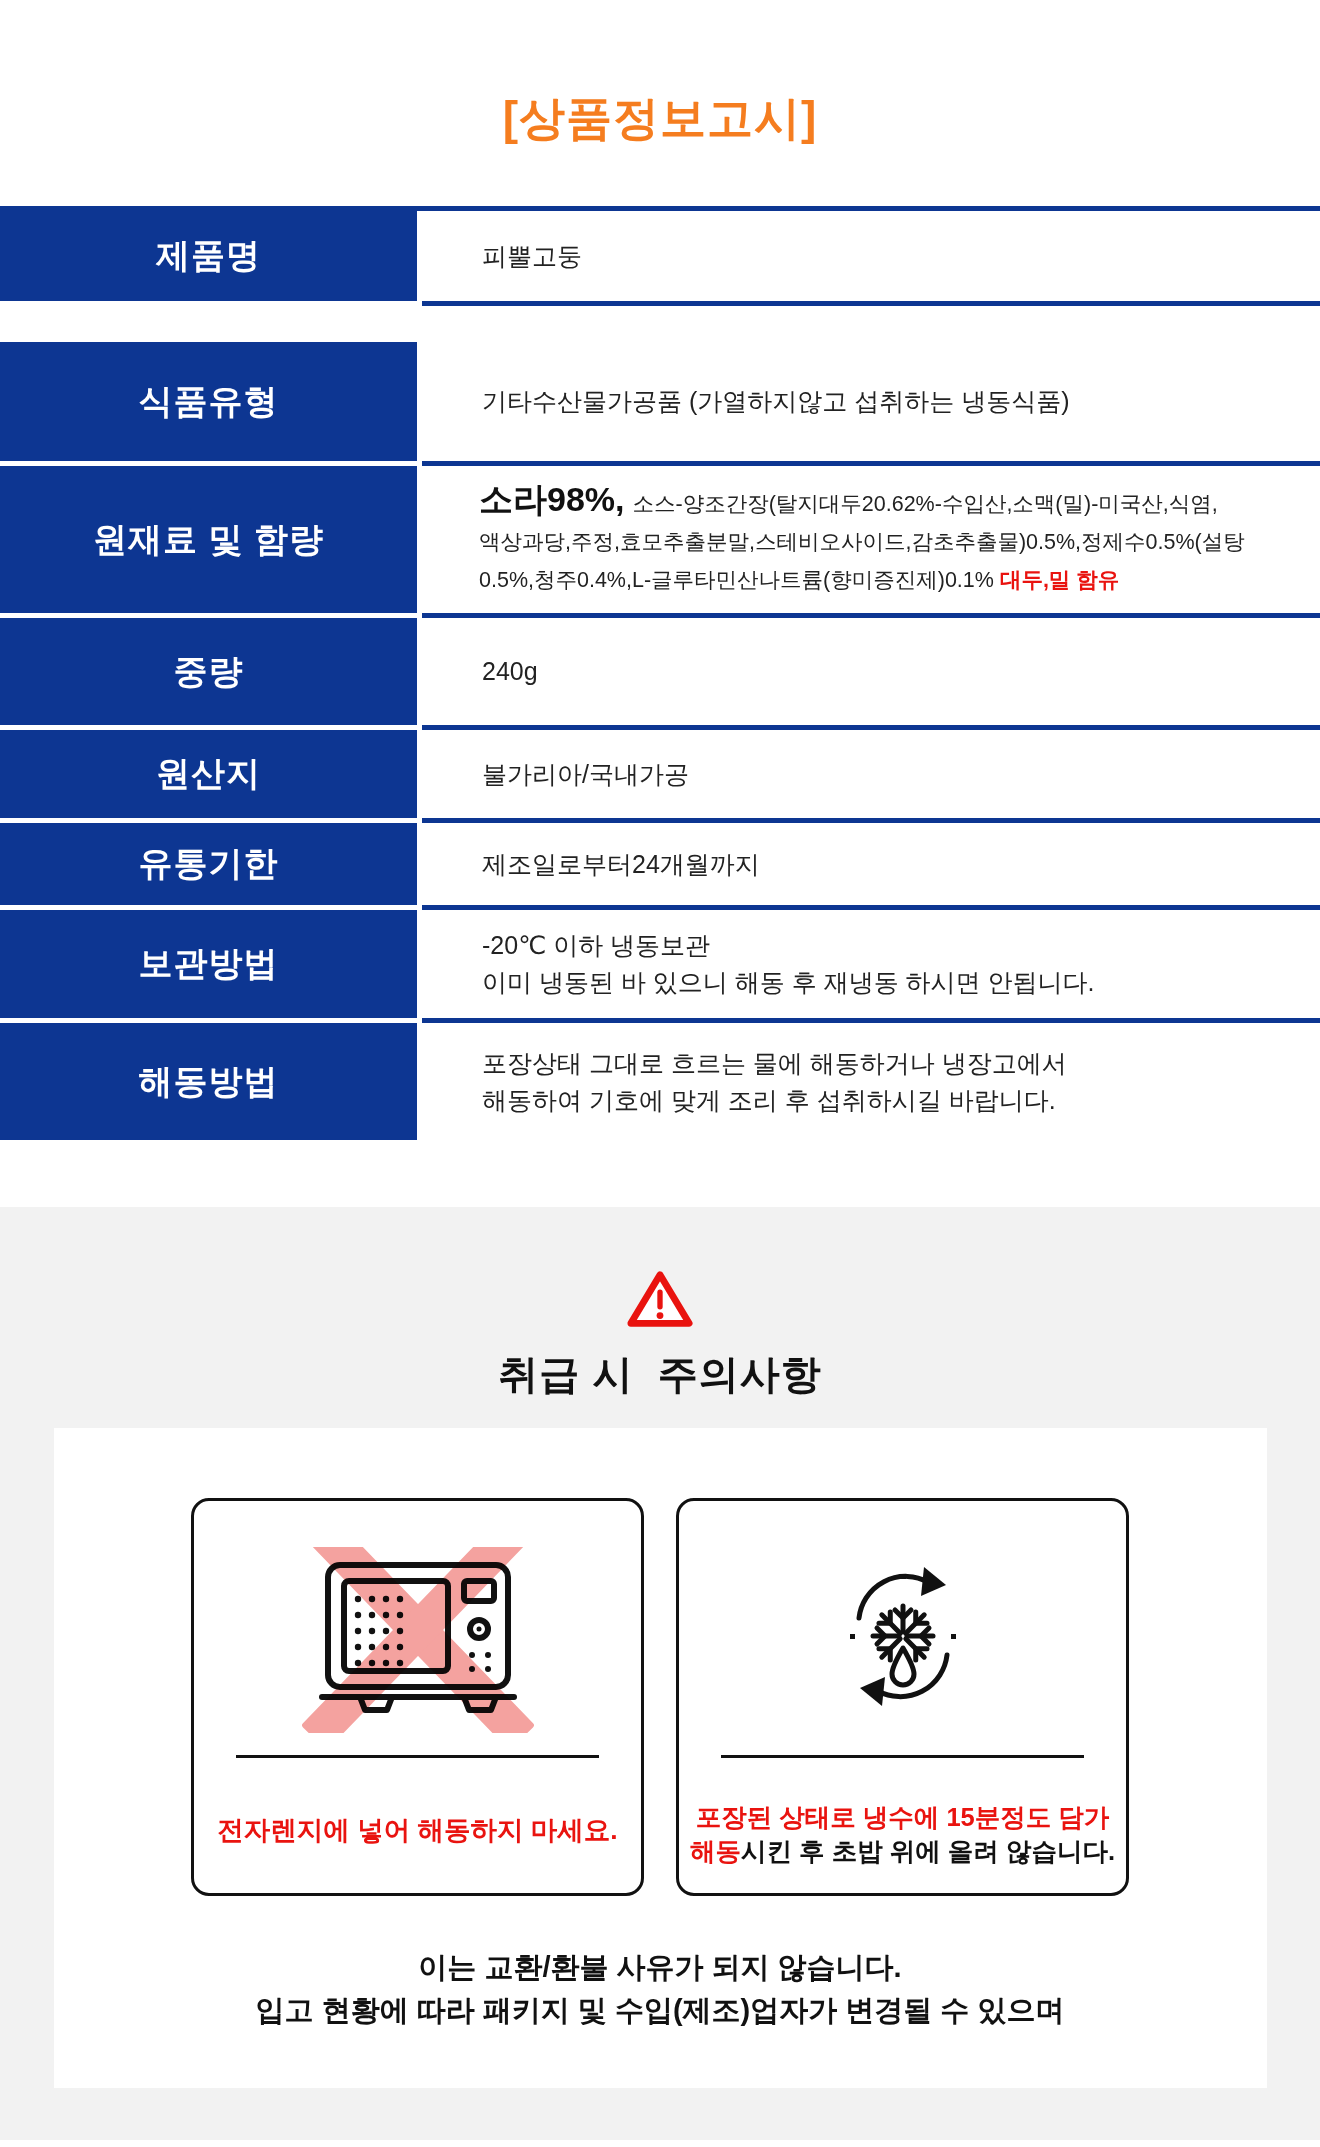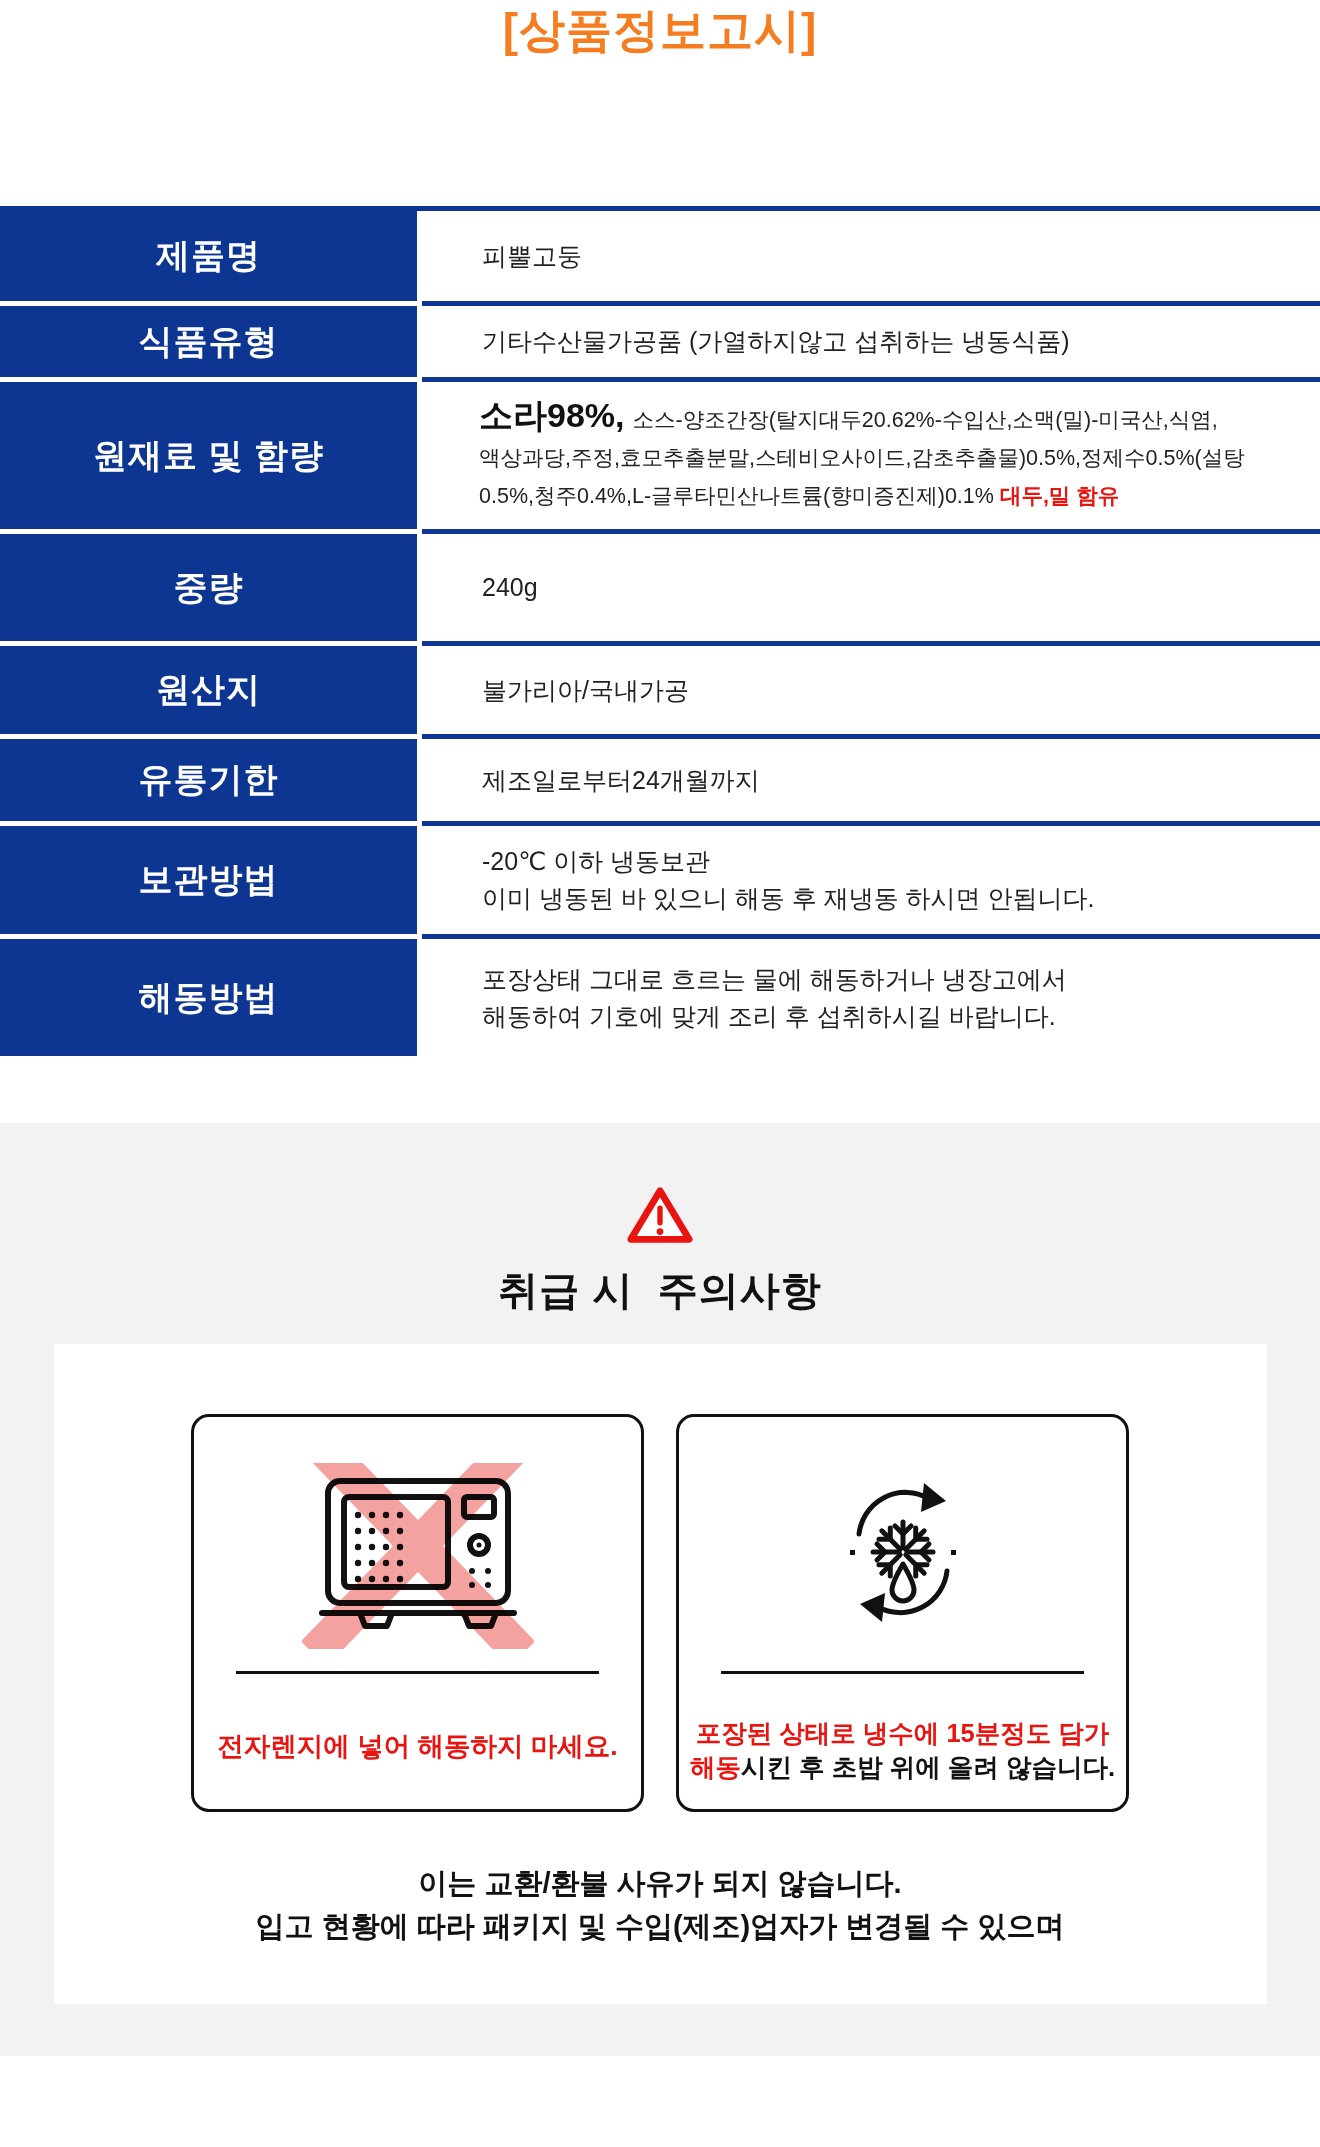--- a/index.html
+++ b/index.html
@@ -1,34 +1,34 @@
 <!DOCTYPE html>
 <html><head>
 <meta charset="utf-8">
 <style>
   * { margin:0; padding:0; box-sizing:border-box; }
   body { background:#ffffff; font-family:"Liberation Sans","DejaVu Sans",sans-serif; }
   .page { width:1320px; min-height:2147px; margin:0 auto; background:#fff; position:relative; }
 
   
-  .page-title { height:148px; text-align:center;
+  .page-title { padding-top:88px; height:148px; text-align:center;
     font-size:46px; font-weight:bold; color:#f57d1f; letter-spacing:1px; }
 
   
   .info-table { margin-top:58px; border-top:5px solid #0d3692; }
   .irow { display:flex; }
   .irow-label { width:417px; background:#0d3692; color:#ffffff;
     display:flex; align-items:center; justify-content:center;
     font-size:34px; font-weight:bold; letter-spacing:1px; }
   .irow-value { flex:1; margin-left:5px; padding:10px 28px 10px 60px;
     display:flex; flex-direction:column; justify-content:center;
     font-size:25px; color:#222; }
   .irow:not(:last-child) .irow-label { border-bottom:5px solid #ffffff; }
   .irow:not(:last-child) .irow-value { border-bottom:5px solid #0d3692; }
-  .irow:nth-child(1){ height:95px; } .irow:nth-child(2){ height:76px; }
+  .irow:nth-child(1){ height:95px; } .irow:nth-child(2){ height:124px;margin-top:36px; }
   .irow:nth-child(3){ height:152px; } .irow:nth-child(4){ height:112px; }
   .irow:nth-child(5){ height:93px; } .irow:nth-child(6){ height:87px; }
   .irow:nth-child(7){ height:113px; } .irow:nth-child(8){ height:117px; }
   .ing-line { font-size:21.5px; line-height:38px; color:#222; }
   .ing-main { font-size:34px; font-weight:bold; color:#111; margin-right:8px; }
   .allergen { color:#e9130f; font-weight:bold; }
   .two-line { line-height:37px; }
 
   
   .caution { margin-top:67px; background:#f2f2f2; padding-top:62px; padding-bottom:52px; }

